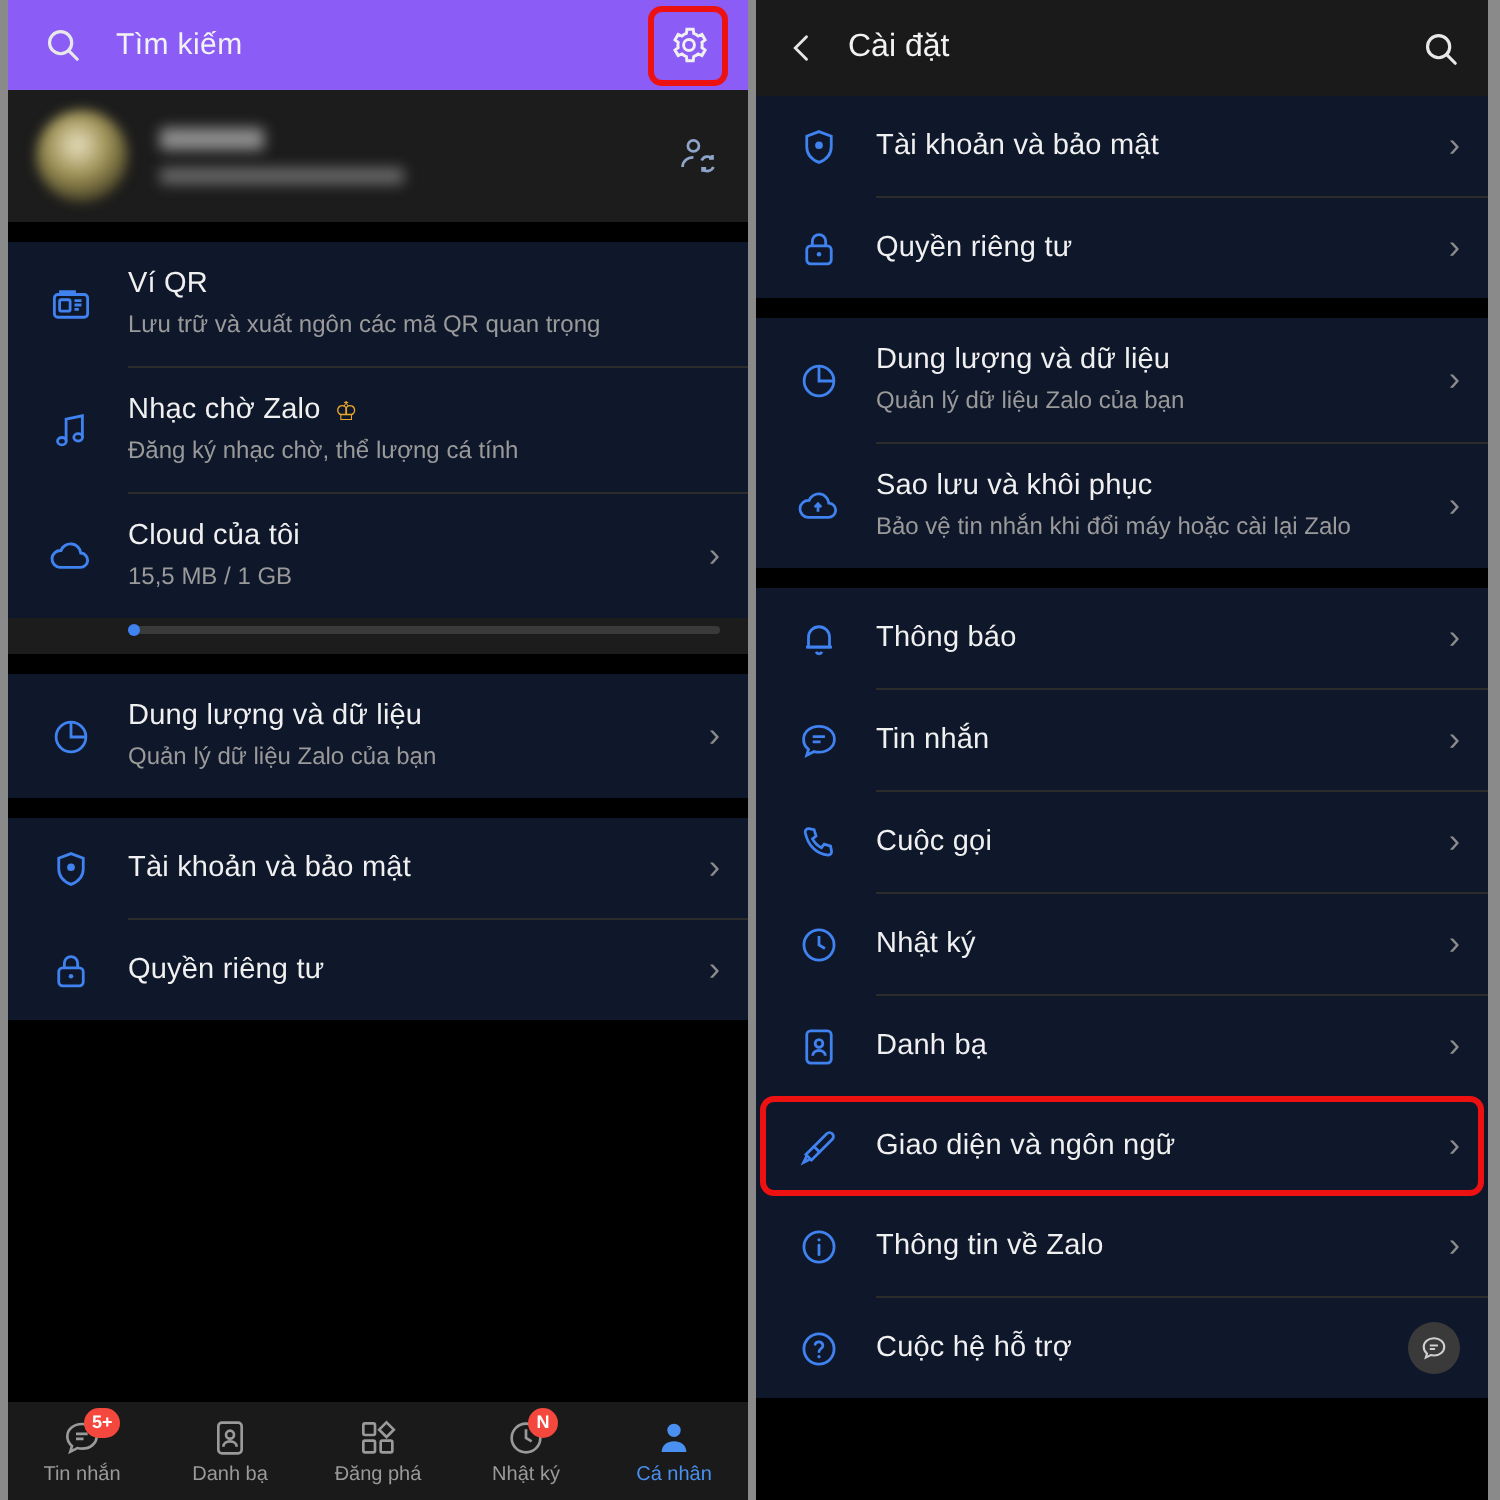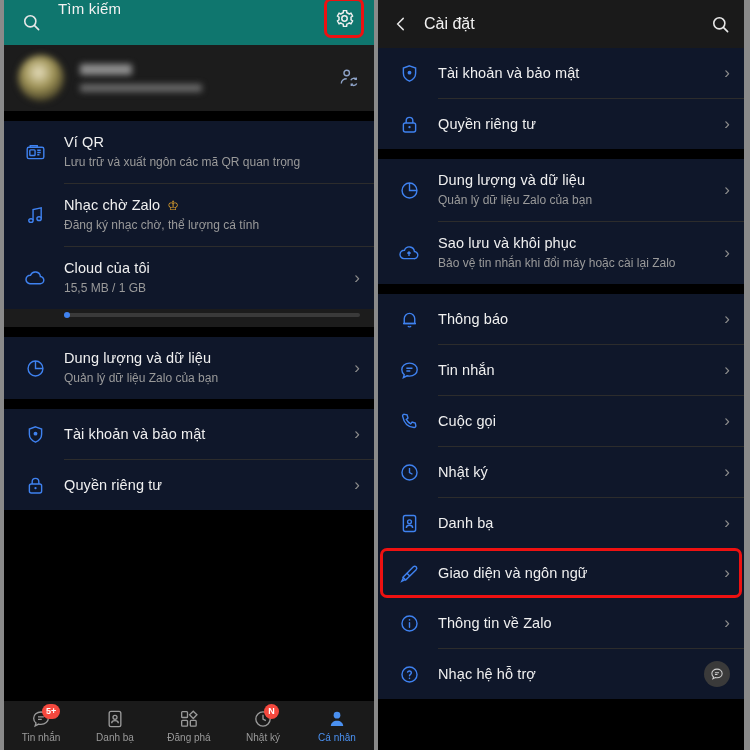--- a/index.html
+++ b/index.html
@@ -23,22 +23,23 @@
     overflow: hidden;
     display: flex;
     flex-direction: column;
   }
   .panel.left { border-left: 4px solid #8a8a8a; }
   .panel.right { border-left: 4px solid #8a8a8a; border-right: 4px solid #8a8a8a; }
 
   
   .topbar {
     height: 45px;
-    background: #0f766e;
-    display: flex;
+    background: #8b5cf6;
+    display: flex;
+    align-items: center;
     padding: 0 12px;
     flex: 0 0 auto;
     position: relative;
   }
   .topbar .ticon { width: 30px; display: flex; align-items: center; justify-content: center; }
   .topbar .ttext {
     color: #f2f2f2;
     font-size: 15px;
     margin-left: 12px;
     letter-spacing: .2px;
@@ -603,21 +604,21 @@
 
       <div class="row">
         <div class="icon">
           <svg width="21" height="21" viewBox="0 0 24 24" fill="none" stroke="#3f82f0" stroke-width="1.6">
             <circle cx="12" cy="12" r="8.6"></circle>
             <path d="M9.8 9.3a2.3 2.3 0 014.4.8c0 1.6-2.2 1.9-2.2 3.4" stroke-linecap="round"></path>
             <circle cx="12" cy="16.4" r=".95" fill="#3f82f0" stroke="none"></circle>
           </svg>
         </div>
         <div class="labels">
-          <div class="title">Nhạc hệ hỗ trợ</div>
+          <div class="title">Cuộc hệ hỗ trợ</div>
         </div>
         <div class="support-btn">
           <svg width="14" height="14" viewBox="0 0 24 24" fill="none" stroke="#d0d0d0" stroke-width="1.8">
             <path d="M12 3.6c5 0 8.8 3.2 8.8 7.4S17 18.4 12 18.4a11 11 0 01-2.8-.35L5 20.2l1-3.4A7.3 7.3 0 013.2 11c0-4.2 3.8-7.4 8.8-7.4z"></path>
             <path d="M8.4 9.8h7M8.4 12.8h4.5"></path>
           </svg>
         </div>
       </div>
     </div>
 

